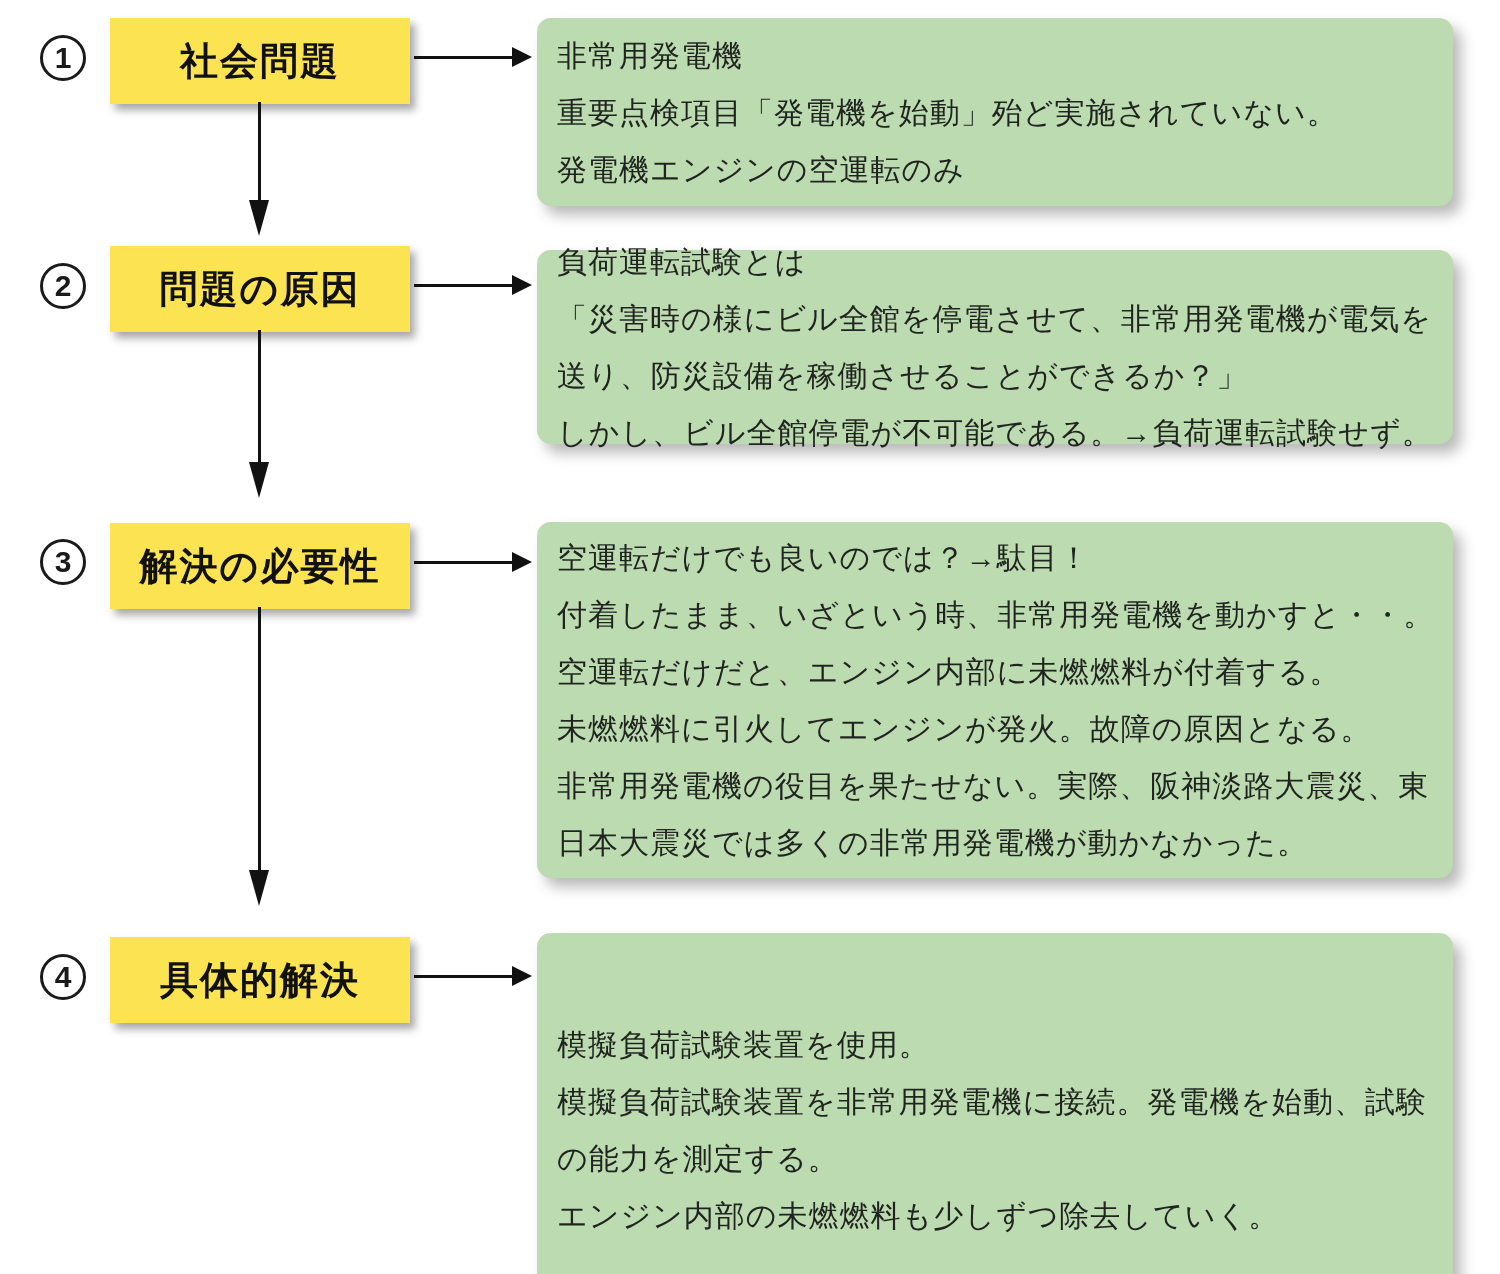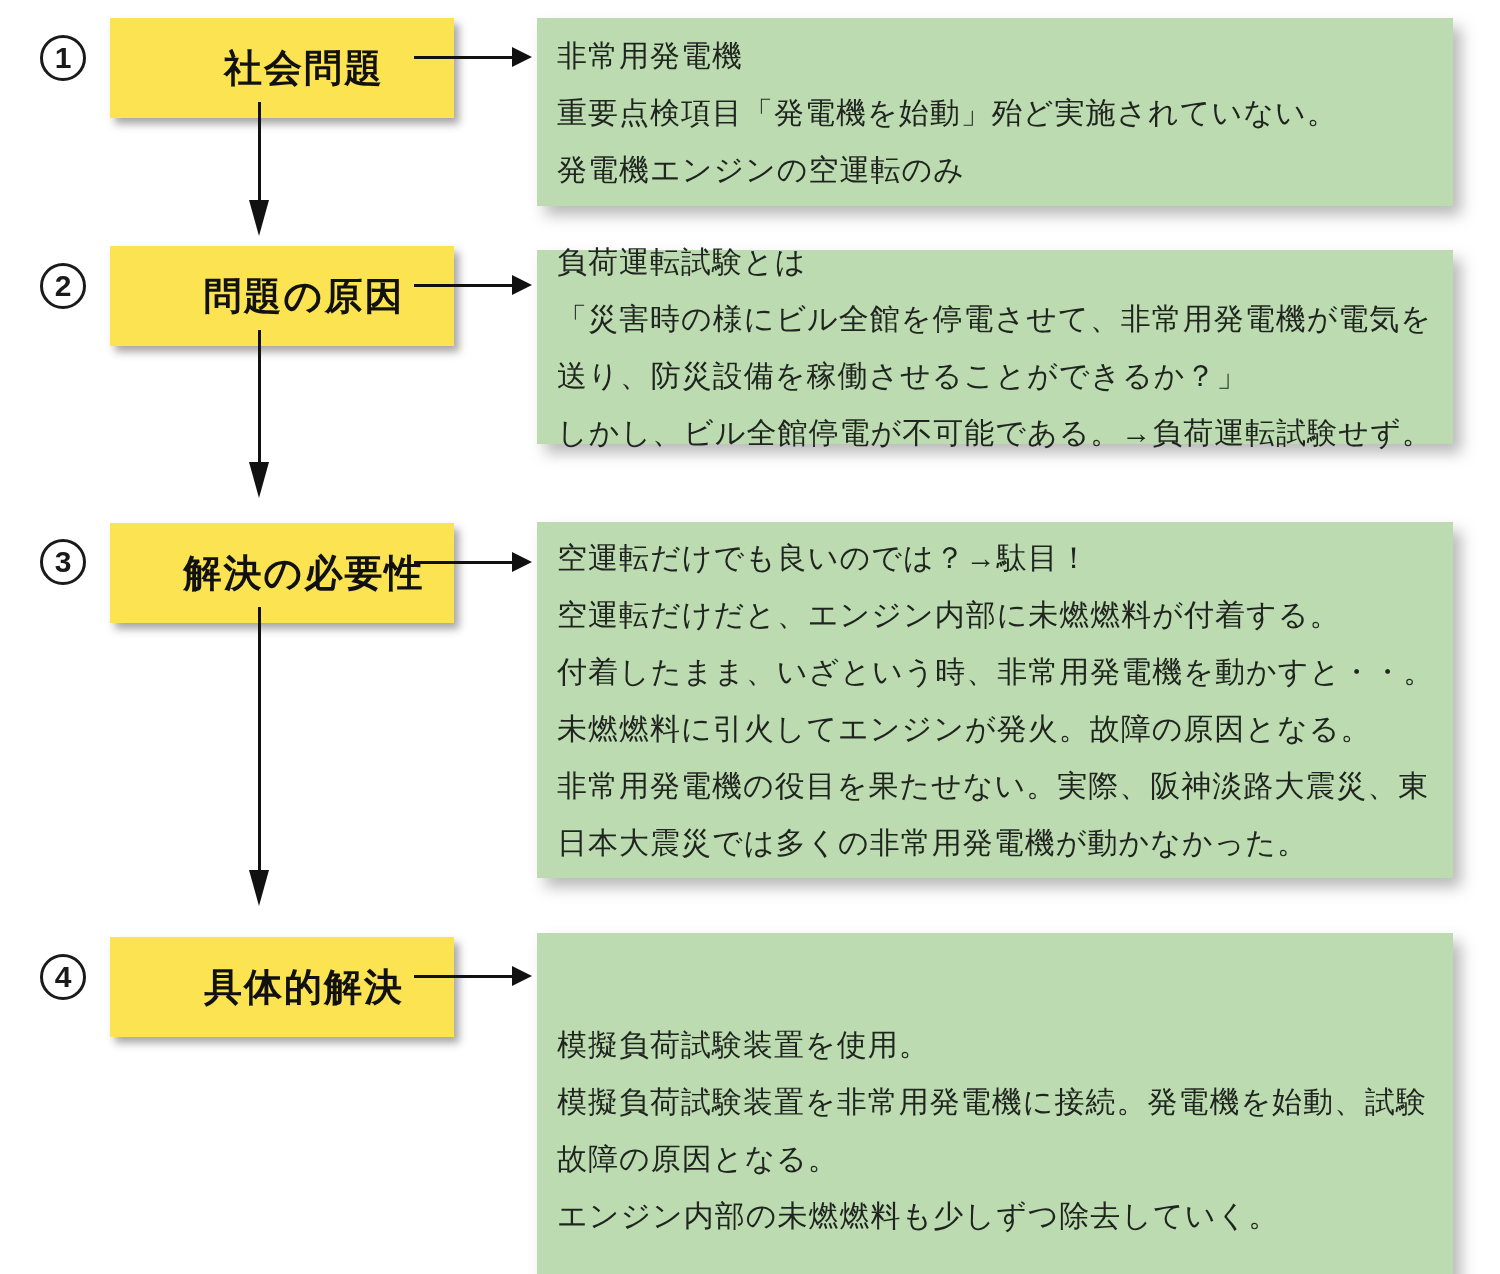--- a/index.html
+++ b/index.html
@@ -27,29 +27,28 @@
   }
   .c1{top:35px}
   .c2{top:263px}
   .c3{top:539px}
   .c4{top:954px}
 
   
   .ybox{
     position:absolute;
     left:110px;
-    width:300px;height:100px;
+    width:300px;height:86px;
     background:#FBE351;
     box-shadow:5px 6px 8px rgba(60,60,60,0.45);
     display:flex;align-items:center;justify-content:center;
     font-size:38px;
     font-weight:600;
     letter-spacing:2px;
     color:#111111;
-    padding-left:44px;
   }
   .y1{top:18px}
   .y2{top:246px}
   .y3{top:523px}
   .y4{top:937px}
 
   
   .gbox{
     position:absolute;
     left:537px;
@@ -58,20 +57,21 @@
     box-shadow:8px 9px 14px rgba(80,80,80,0.40);
     display:flex;
     flex-direction:column;
     justify-content:center;
     padding:6px 20px;
     box-sizing:border-box;
     font-size:30px;
     font-weight:500;
     letter-spacing:1px;
     color:#1f241f;
+    border-radius:14px;
   }
   .gbox .line{line-height:57px;white-space:nowrap;}
   .g1{top:18px;height:188px}
   .g2{top:250px;height:194px}
   .g3{top:522px;height:356px}
   .g4{top:933px;height:394px}
 
   
   .hshaft{
     position:absolute;
@@ -150,38 +150,38 @@
   <div class="circle c3">
     <span>3</span>
   </div>
   <div class="ybox y3">
     <span>解決の必要性</span>
   </div>
   <div class="hshaft ha3s"></div>
   <div class="hhead ha3h"></div>
   <div class="gbox g3">
     <div class="line">空運転だけでも良いのでは？→駄目！</div>
+    <div class="line">付着したまま、いざという時、非常用発電機を動かすと・・。</div>
     <div class="line">空運転だけだと、エンジン内部に未燃燃料が付着する。</div>
-    <div class="line">付着したまま、いざという時、非常用発電機を動かすと・・。</div>
     <div class="line">未燃燃料に引火してエンジンが発火。故障の原因となる。</div>
     <div class="line">非常用発電機の役目を果たせない。実際、阪神淡路大震災、東</div>
     <div class="line">日本大震災では多くの非常用発電機が動かなかった。</div>
   </div>
 
   <div class="vshaft va3s"></div>
   <div class="vhead va3h"></div>
 
   <div class="circle c4">
     <span>4</span>
   </div>
   <div class="ybox y4">
     <span>具体的解決</span>
   </div>
   <div class="hshaft ha4s"></div>
   <div class="hhead ha4h"></div>
   <div class="gbox g4">
     <div class="line">模擬負荷試験装置を使用。</div>
     <div class="line">模擬負荷試験装置を非常用発電機に接続。発電機を始動、試験</div>
-    <div class="line">故障の原因となる。</div>
+    <div class="line">の能力を測定する。</div>
     <div class="line">エンジン内部の未燃燃料も少しずつ除去していく。</div>
   </div>
 
 </div>
 
 </body></html>

